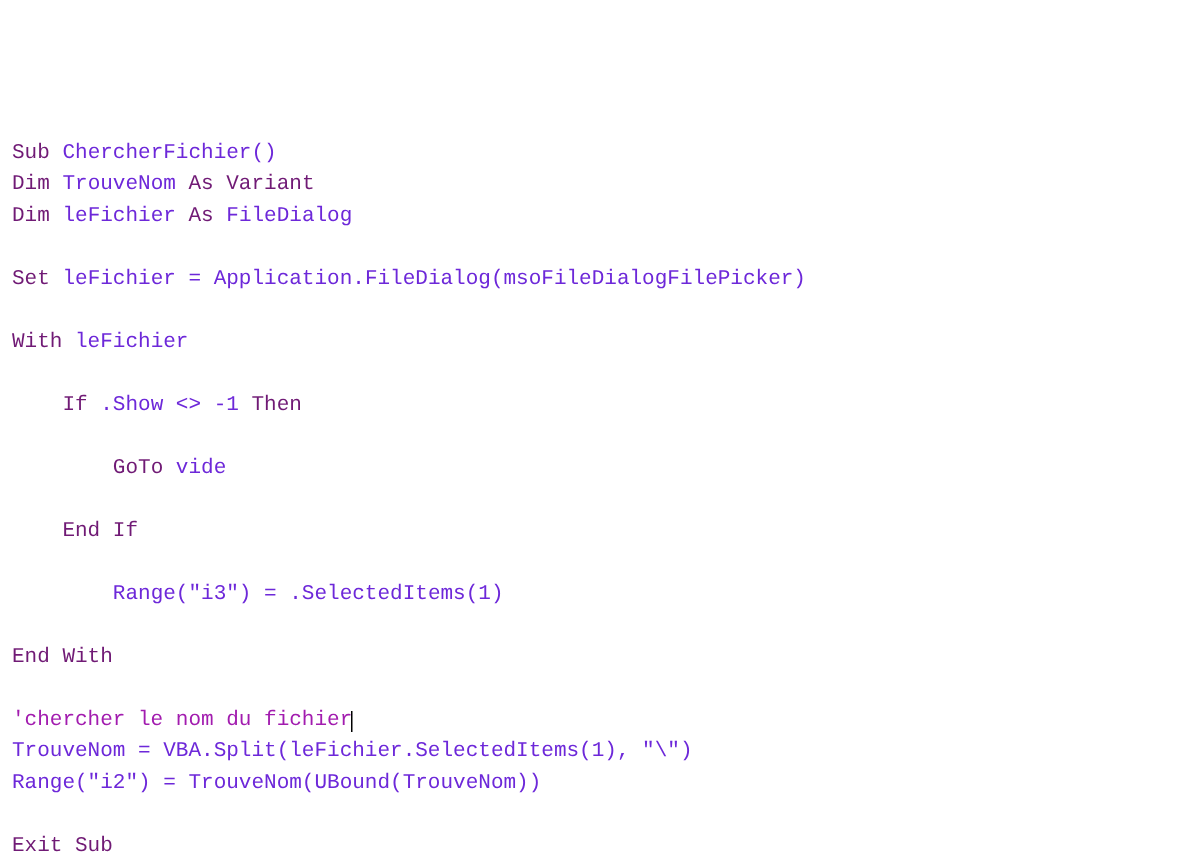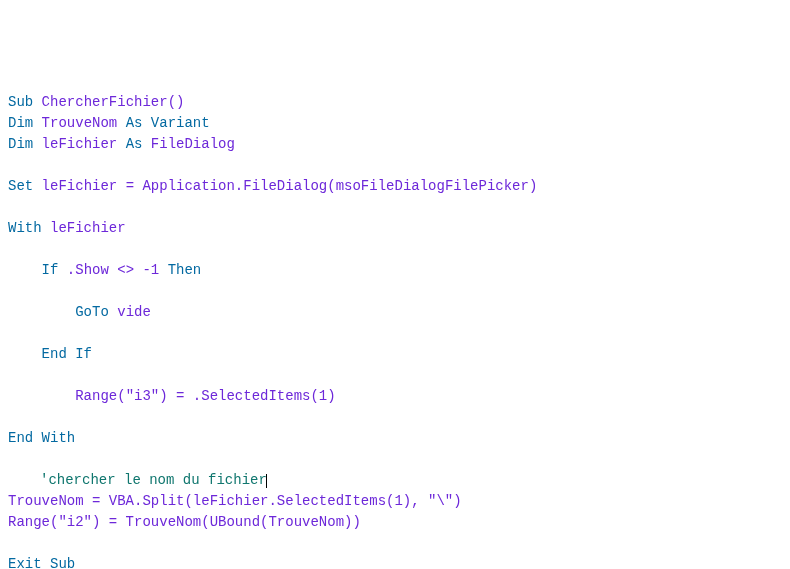--- a/index.html
+++ b/index.html
@@ -5,22 +5,22 @@
     body {
       margin: 0;
       padding: 8px;
       font-family: 'Courier New', monospace;
       font-size: 14px;
       line-height: 1.5;
       background: #ffffff;
       color: #000000;
       white-space: pre;
     }
-    .kw { color: #0369a1; }
-    .cm { color: #0f766e; margin-left: 32px; }
+    .kw { color: #701a75; }
+    .cm { color: #a21caf; }
     .txt { color: #6d28d9; }
     .line { display: block; }
     .cursor {
       display: inline-block;
       width: 1px;
       height: 14px;
       background: #000;
       vertical-align: text-bottom;
       margin-left: -1px;
     }

